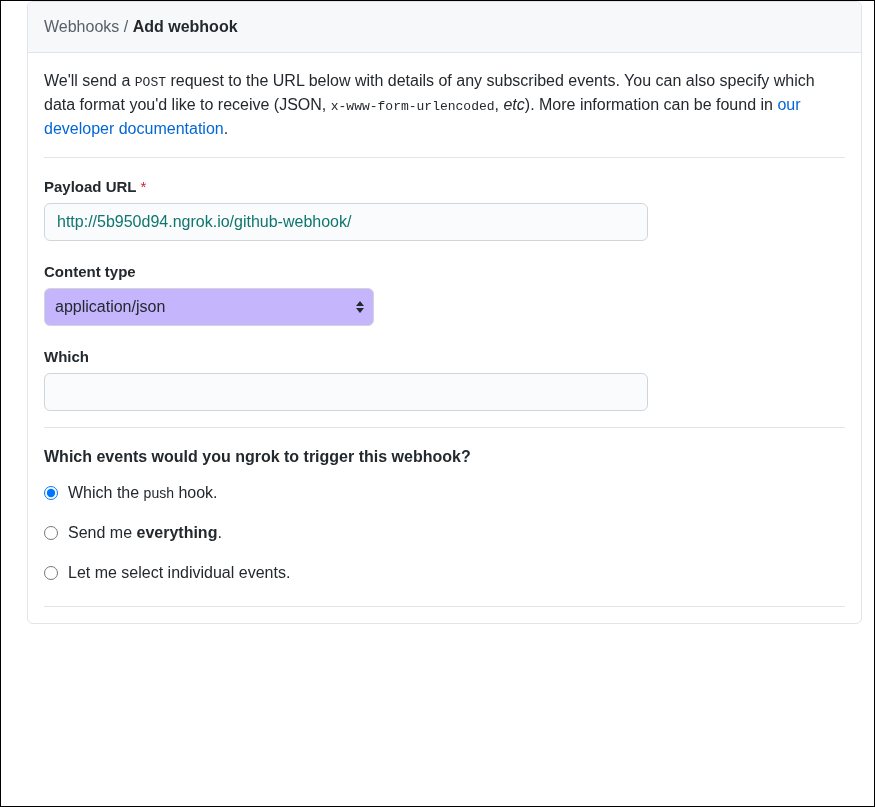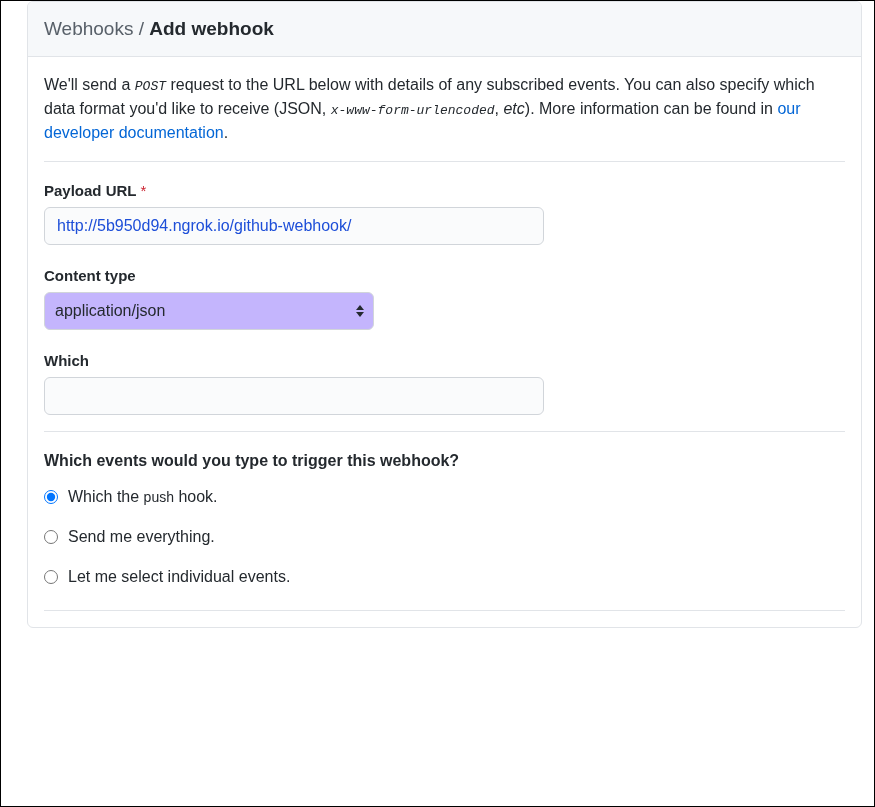--- a/index.html
+++ b/index.html
@@ -26,41 +26,40 @@
       border-radius: 6px;
       overflow: hidden;
       margin-left: 14px;
     }
     .panel-header {
       background: #f6f8fa;
       border-bottom: 1px solid #e1e4e8;
       padding: 16px;
     }
     .breadcrumb {
-      font-size: 19px;
+      font-size: 16px;
       color: #586069;
     }
     .breadcrumb .current {
       color: #24292e;
       font-weight: 600;
     }
     .panel-body {
       padding: 16px;
     }
     .intro-text {
       font-size: 16px;
       line-height: 1.5;
       color: #24292e;
       padding-bottom: 16px;
       border-bottom: 1px solid #e1e4e8;
     }
     .intro-text .mono {
       font-family: "SFMono-Regular", Consolas, "Liberation Mono", Menlo, monospace;
       font-size: 13px;
-      font-style: italic;
     }
     .intro-text a {
       color: #0366d6;
       text-decoration: none;
     }
     .form-section {
       padding: 20px 0 16px 0;
       border-bottom: 1px solid #e1e4e8;
     }
     .form-group {
@@ -74,26 +73,26 @@
       font-size: 15px;
       font-weight: 600;
       color: #24292e;
       margin-bottom: 8px;
     }
     .required-asterisk {
       color: #cb2431;
       font-weight: normal;
     }
     .form-control {
-      width: 500px;
+      width: 604px;
       max-width: 100%;
       padding: 8px 12px;
       font-size: 16px;
       line-height: 20px;
-      color: #1d4ed8;
+      color: #0f766e;
       background: #fafbfc;
       border: 1px solid #d1d5da;
       border-radius: 6px;
       outline: none;
     }
     .form-select {
       width: 330px;
       padding: 8px 32px 8px 10px;
       font-size: 16px;
       line-height: 20px;
@@ -150,21 +149,21 @@
     .radio-option input[type="radio"] {
       margin-right: 10px;
       width: 14px;
       height: 14px;
     }
     .radio-option .mono {
       font-family: Liberation Sans, sans-serif;
       font-size: 14px;
     }
     .radio-option .bold {
-      font-weight: 400;
+      font-weight: 700;
     }
     .active-section {
       padding: 20px 0 0 0;
     }
     .checkbox-row {
       display: flex;
       align-items: flex-start;
     }
     .checkbox-row input[type="checkbox"] {
       margin-top: 3px;
@@ -241,21 +240,21 @@
           </div>
         </div>
 
         <div class="form-group">
           <label class="form-label">Which</label>
           <input type="text" class="form-control" value="" style="">
         </div>
       </div>
 
       <div class="events-section">
-        <div class="events-title">Which events would you type to trigger this webhook?</div>
+        <div class="events-title">Which events would you ngrok to trigger this webhook?</div>
 
         <label class="radio-option">
           <input type="radio" name="events" checked="" style="">
           <span>
             <span>Which the </span><span class="mono">push</span><span> hook.</span>
           </span>
         </label>
 
         <label class="radio-option">
           <input type="radio" name="events" style="">

